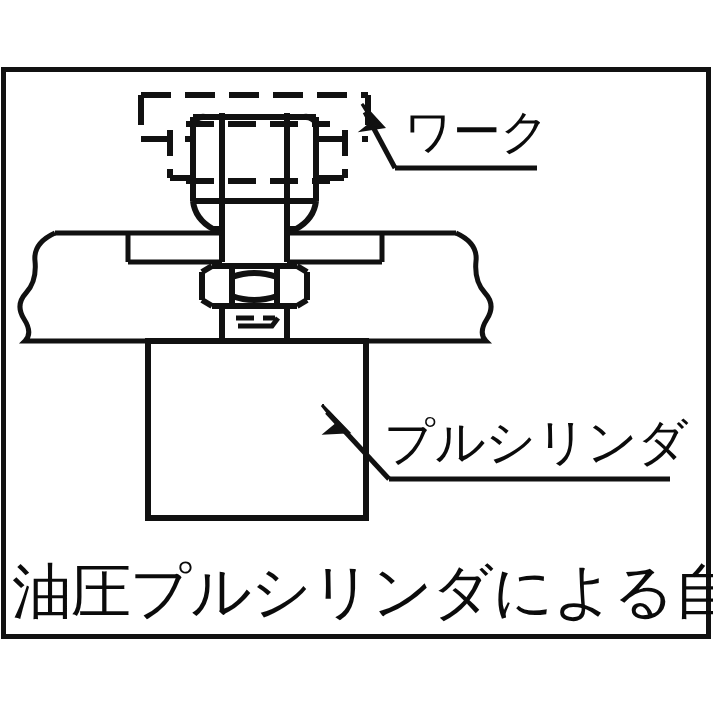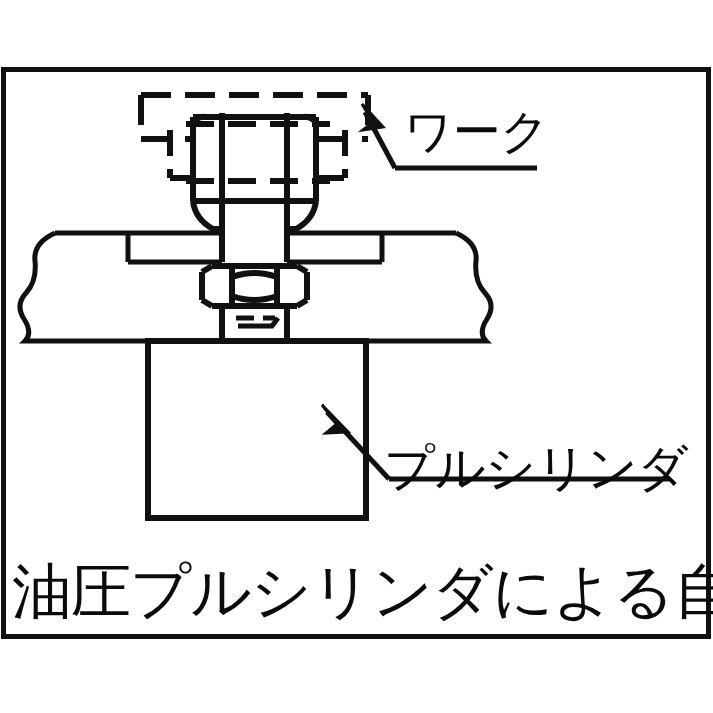--- a/index.html
+++ b/index.html
@@ -45,21 +45,20 @@
   }
   #label-cyl-1 {
     left: 384px;
     top: 358px;
     font-size: 50px;
   }
   #label-cyl-2 {
     left: 384px;
     top: 417px;
     font-size: 50px;
-    margin-top: 26px;
   }
   #caption {
     left: 12px;
     top: 561px;
     font-size: 60px;
     letter-spacing: -1px;
   }
 </style>
 </head>
 <body>

